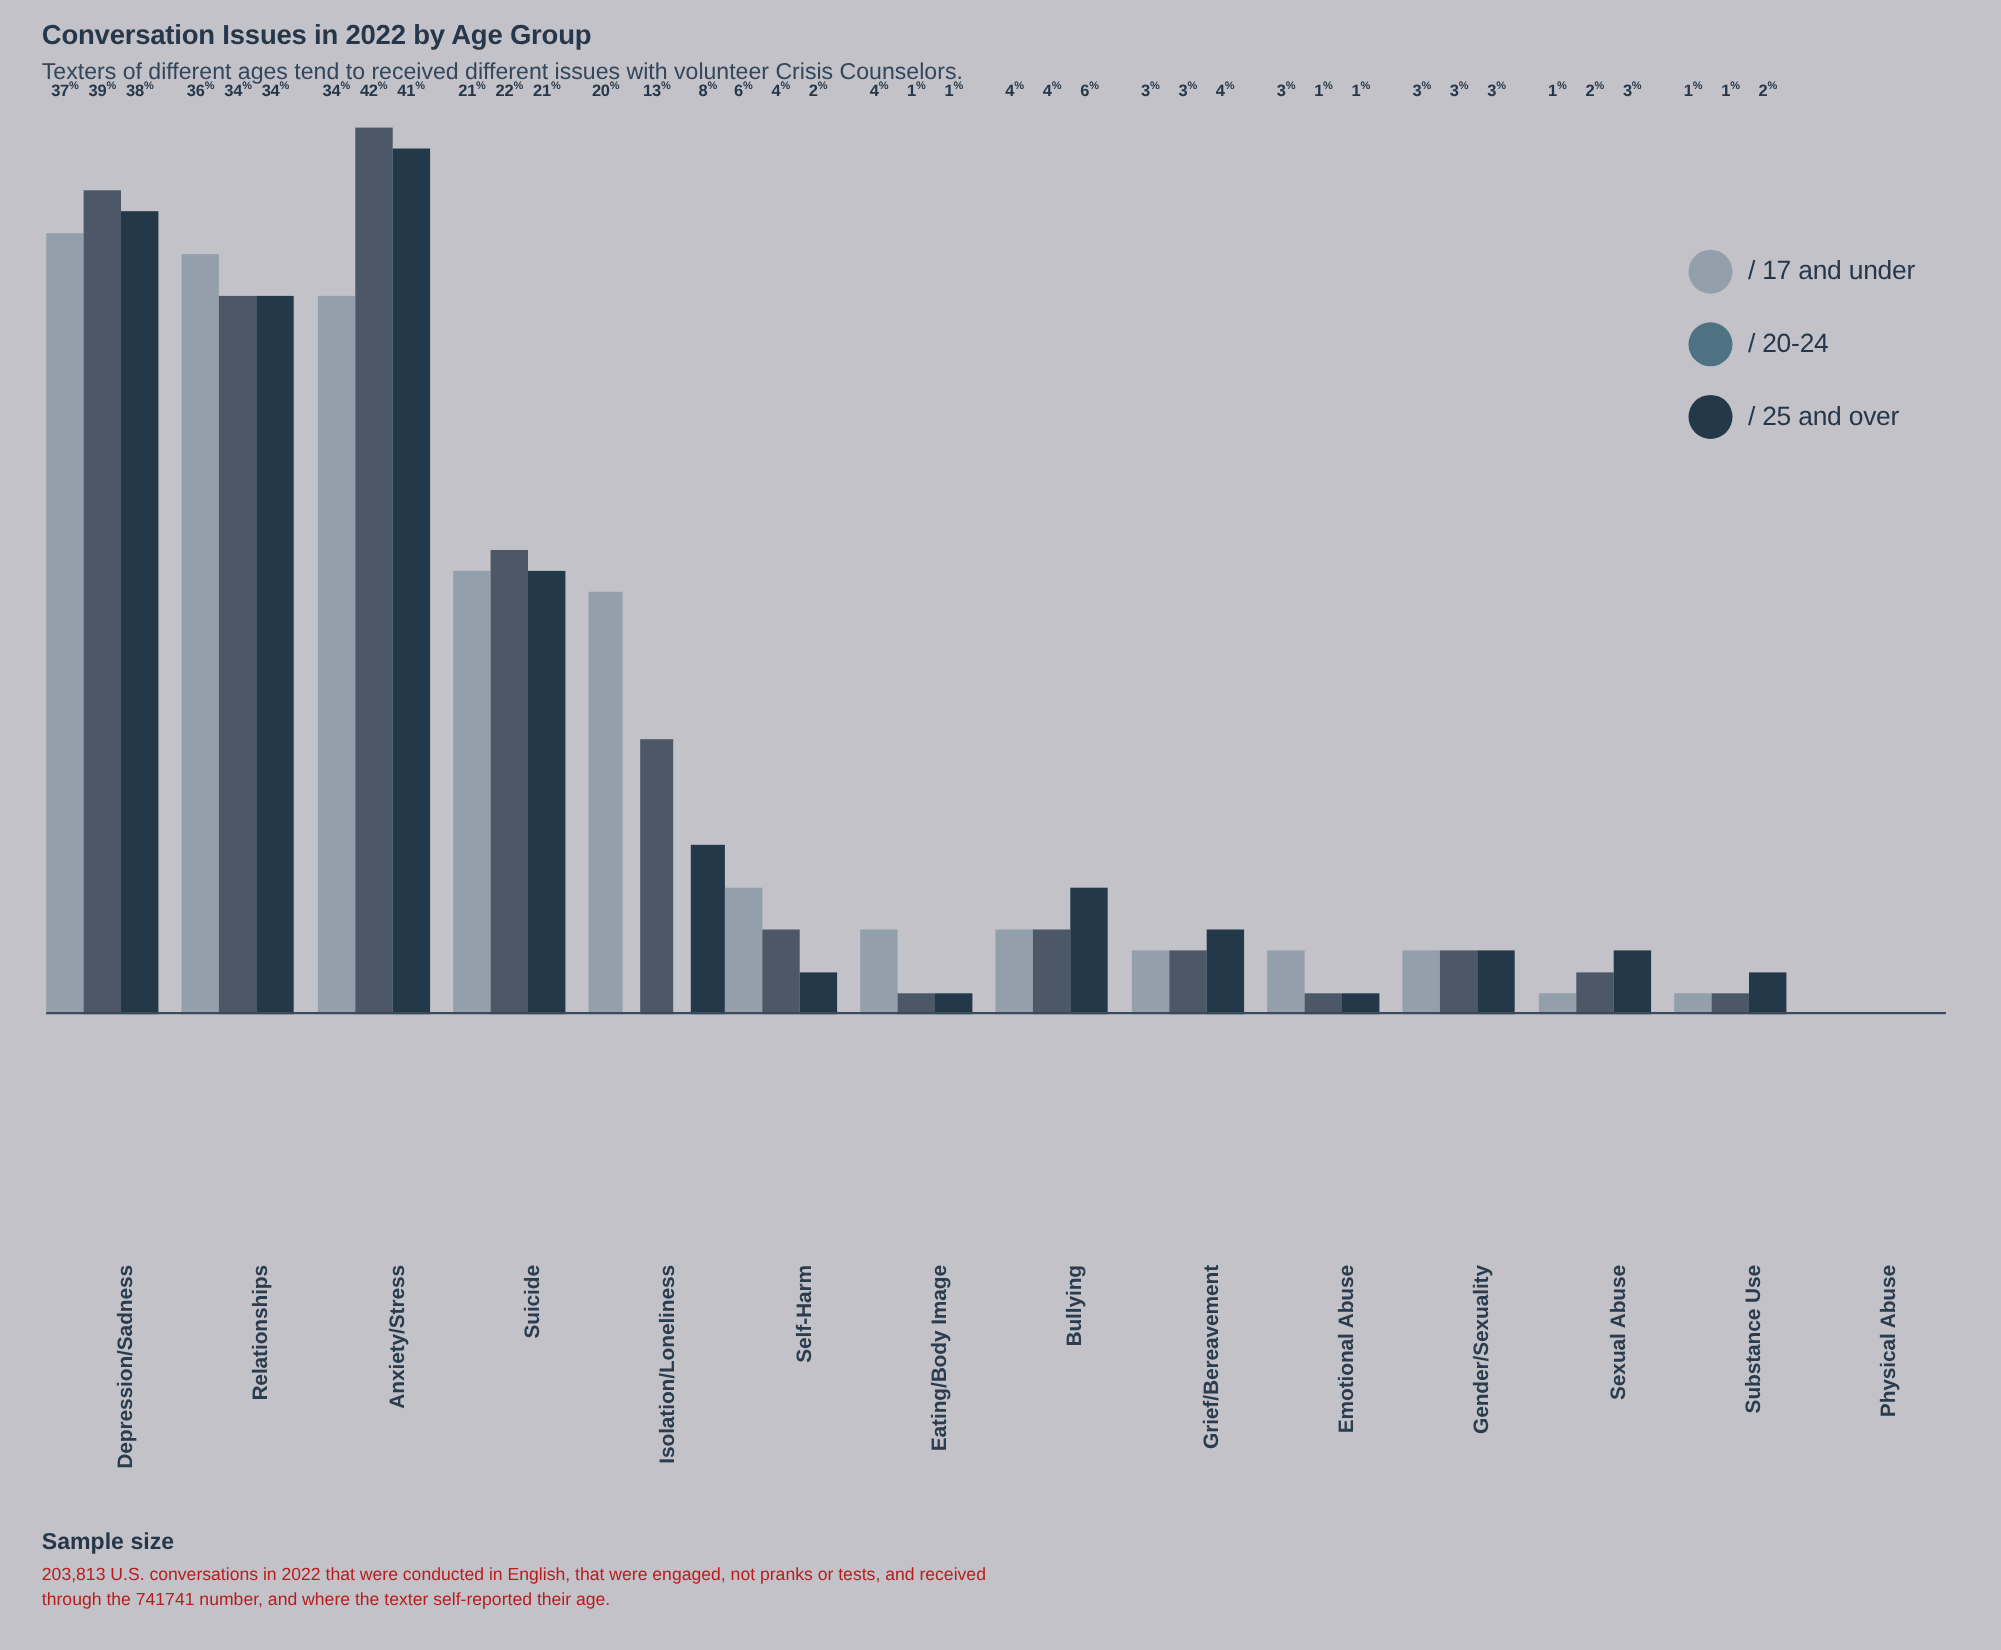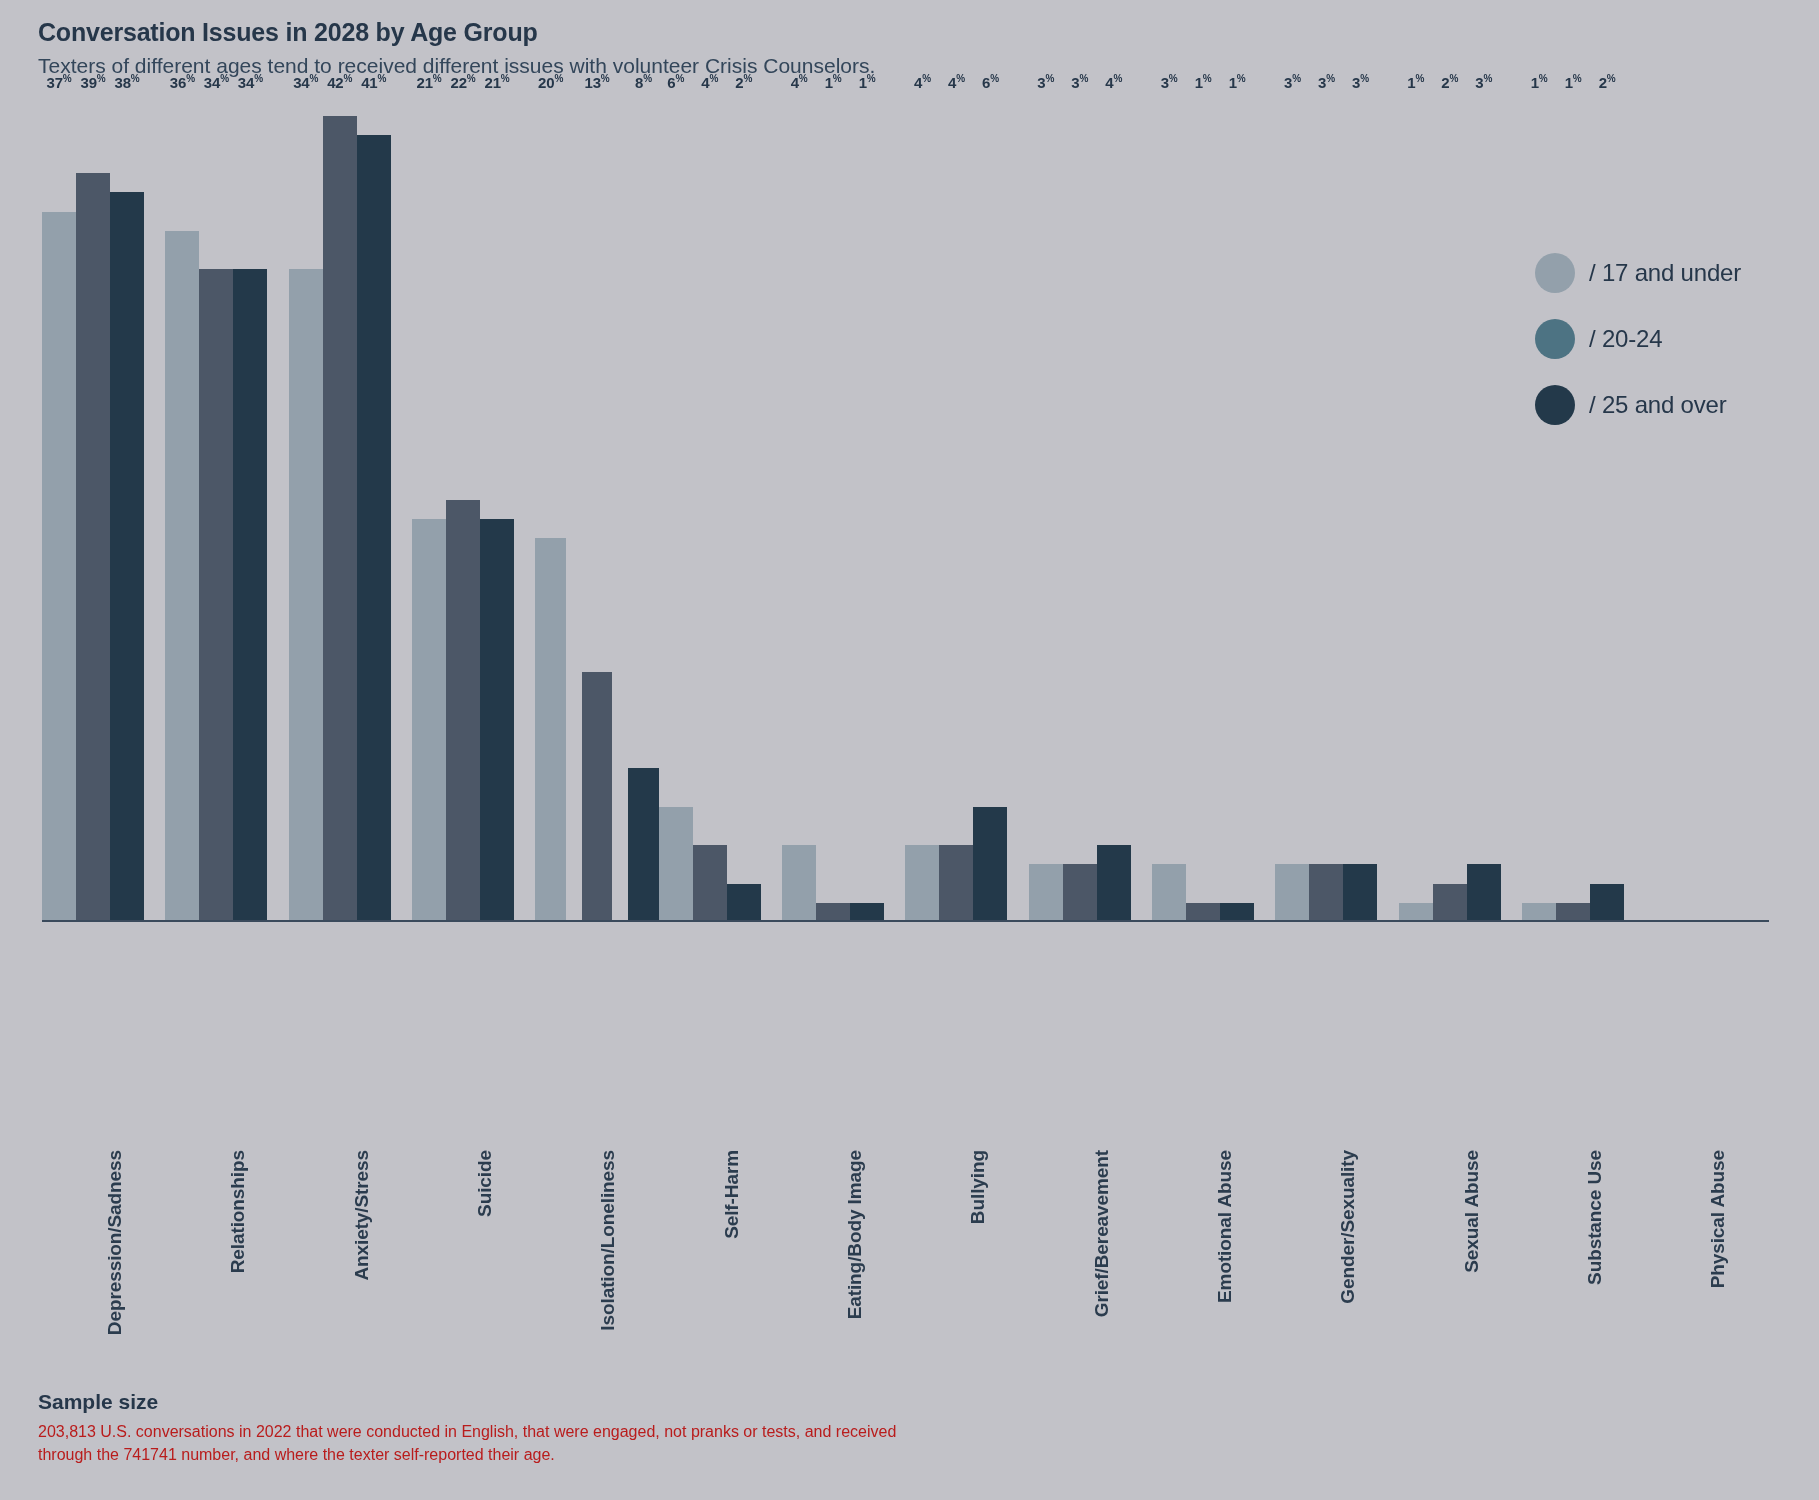--- a/index.html
+++ b/index.html
@@ -36,21 +36,21 @@
     font-weight: normal;
     color: #33465a;
     margin: 0;
     line-height: 1.2;
   }
 
   
   #legend {
     position: absolute;
     right: 78px;
-    top: 253px;
+    top: 227px;
     display: flex;
     flex-direction: column;
     gap: 26px;
   }
   .legend-item {
     display: flex;
     align-items: center;
     gap: 14px;
   }
   .legend-swatch {
@@ -172,21 +172,21 @@
     font-size: 16px;
     color: #b91c1c;
     line-height: 1.45;
     margin: 0;
   }
 </style>
 </head>
 <body>
 
 <div id="header">
-  <h1 id="chart-title">Conversation Issues in 2028 by Age Group</h1>
+  <h1 id="chart-title">Conversation Issues in 2022 by Age Group</h1>
   <p id="chart-subtitle">Texters of different ages tend to received different issues with volunteer Crisis Counselors.</p>
 </div>
 
 <div id="legend">
     <div class="legend-item">
       <span class="legend-swatch" style="background: rgb(147, 160, 171);"></span>
       <span class="legend-label">/ 17 and under</span>
     </div>
     <div class="legend-item">
       <span class="legend-swatch" style="background: rgb(77, 115, 131);"></span>

